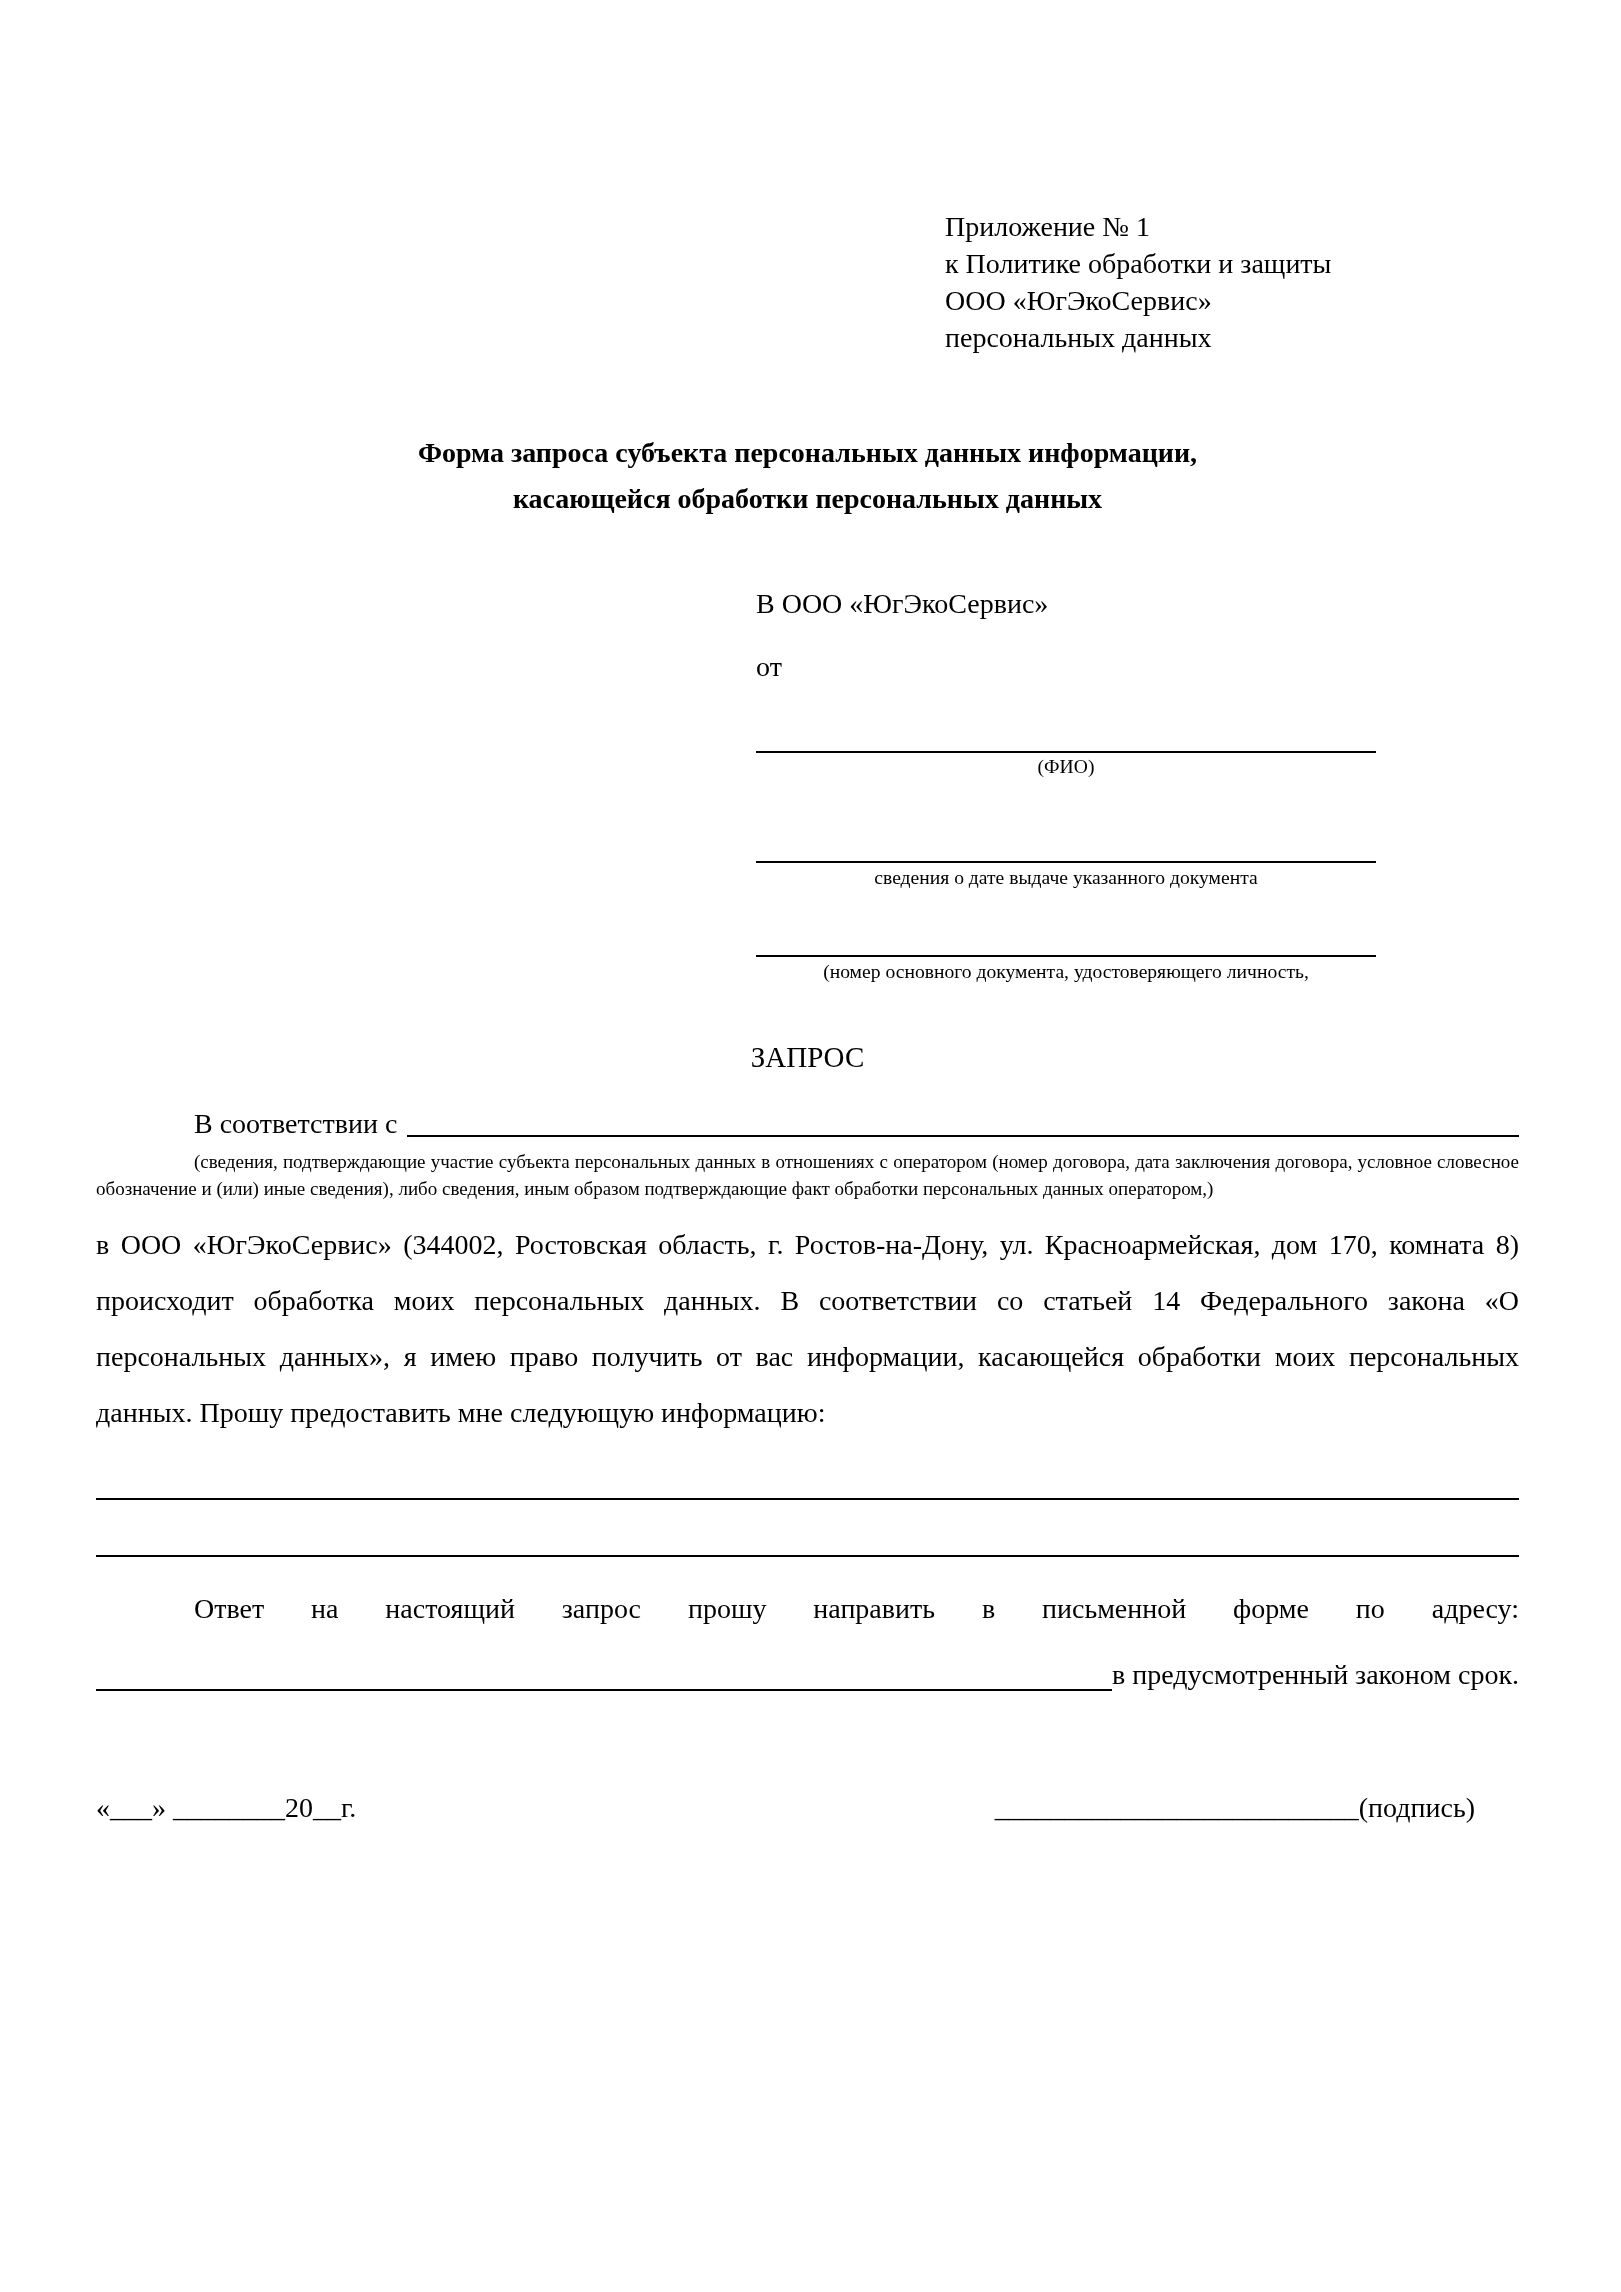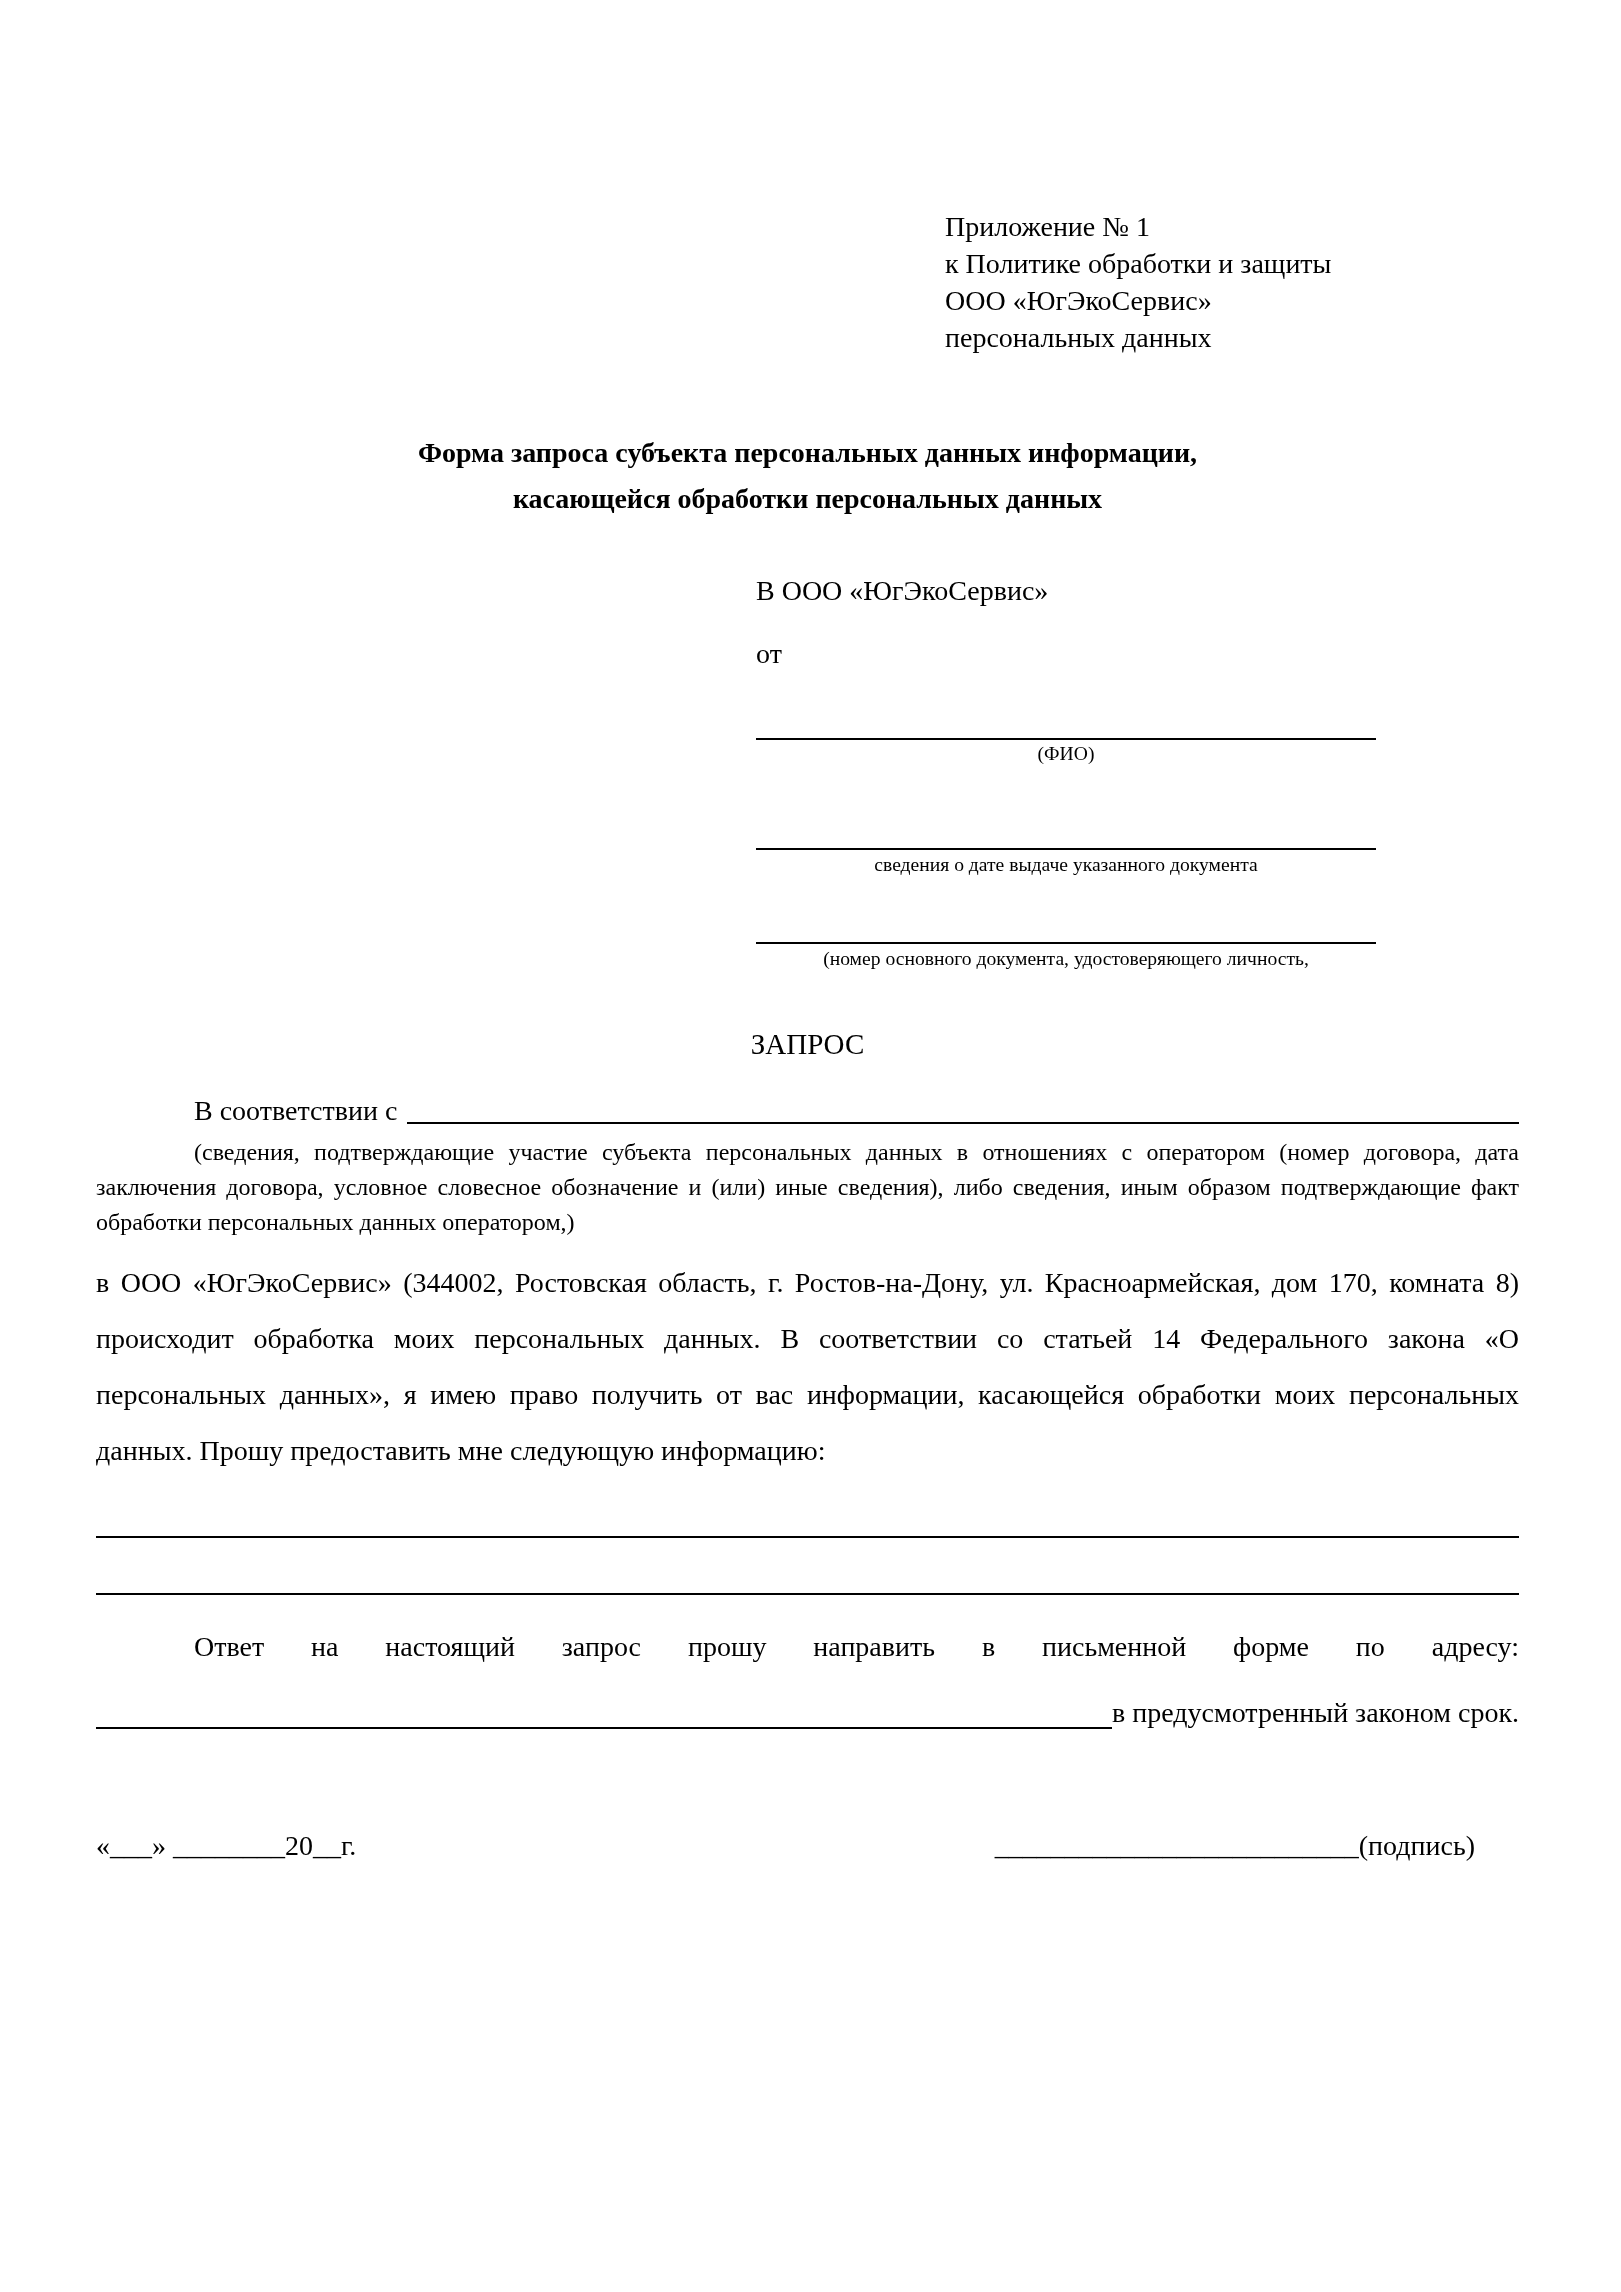--- a/index.html
+++ b/index.html
@@ -26,21 +26,21 @@
     margin-top: 74px;
     text-align: center;
     font-weight: bold;
     font-size: 28px;
     line-height: 46px;
   }
   
   .addressee {
     margin-left: 660px;
     width: 620px;
-    margin-top: 50px;
+    margin-top: 63px;
     font-size: 28px;
     line-height: 37px;
   }
   .from-label { margin-top: 25.5px; }
   .fill-field { margin-top: 29px; }
   .fill-field.f3 { margin-top: 45px; }
   .fill-field.f4 { margin-top: 31px; }
   .fill-field .rule {
     border-bottom: 2px solid #000;
     height: 37px;
@@ -65,22 +65,22 @@
     line-height: 37px;
   }
   .intro-prefix { margin-left: 98px; white-space: nowrap; }
   .intro-fill {
     flex: 1;
     border-bottom: 2px solid #000;
     margin: 0 0 4.9px 9.8px;
   }
   .small-print {
     margin: 5.9px 0 0 0;
-    font-size: 24px;
-    line-height: 35px;
+    font-size: 19px;
+    line-height: 27px;
     text-align: justify;
     text-indent: 98px;
   }
   .body-par {
     margin: 15.7px 0 0 0;
     font-size: 28px;
     line-height: 56px;
     text-align: justify;
   }
   .blank-rule {

